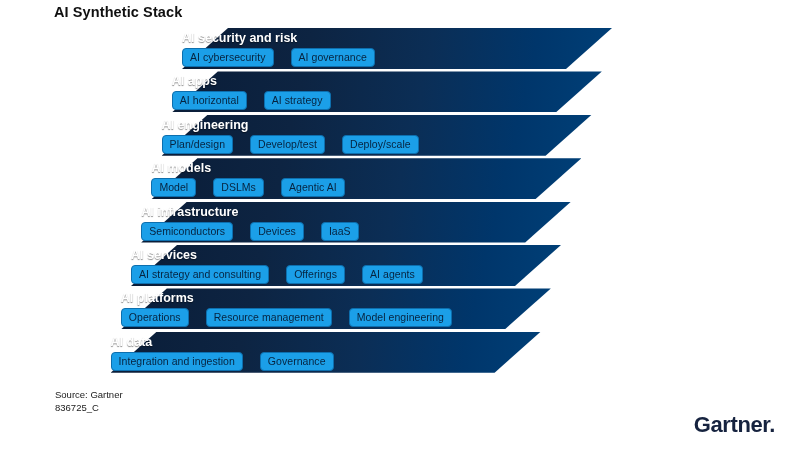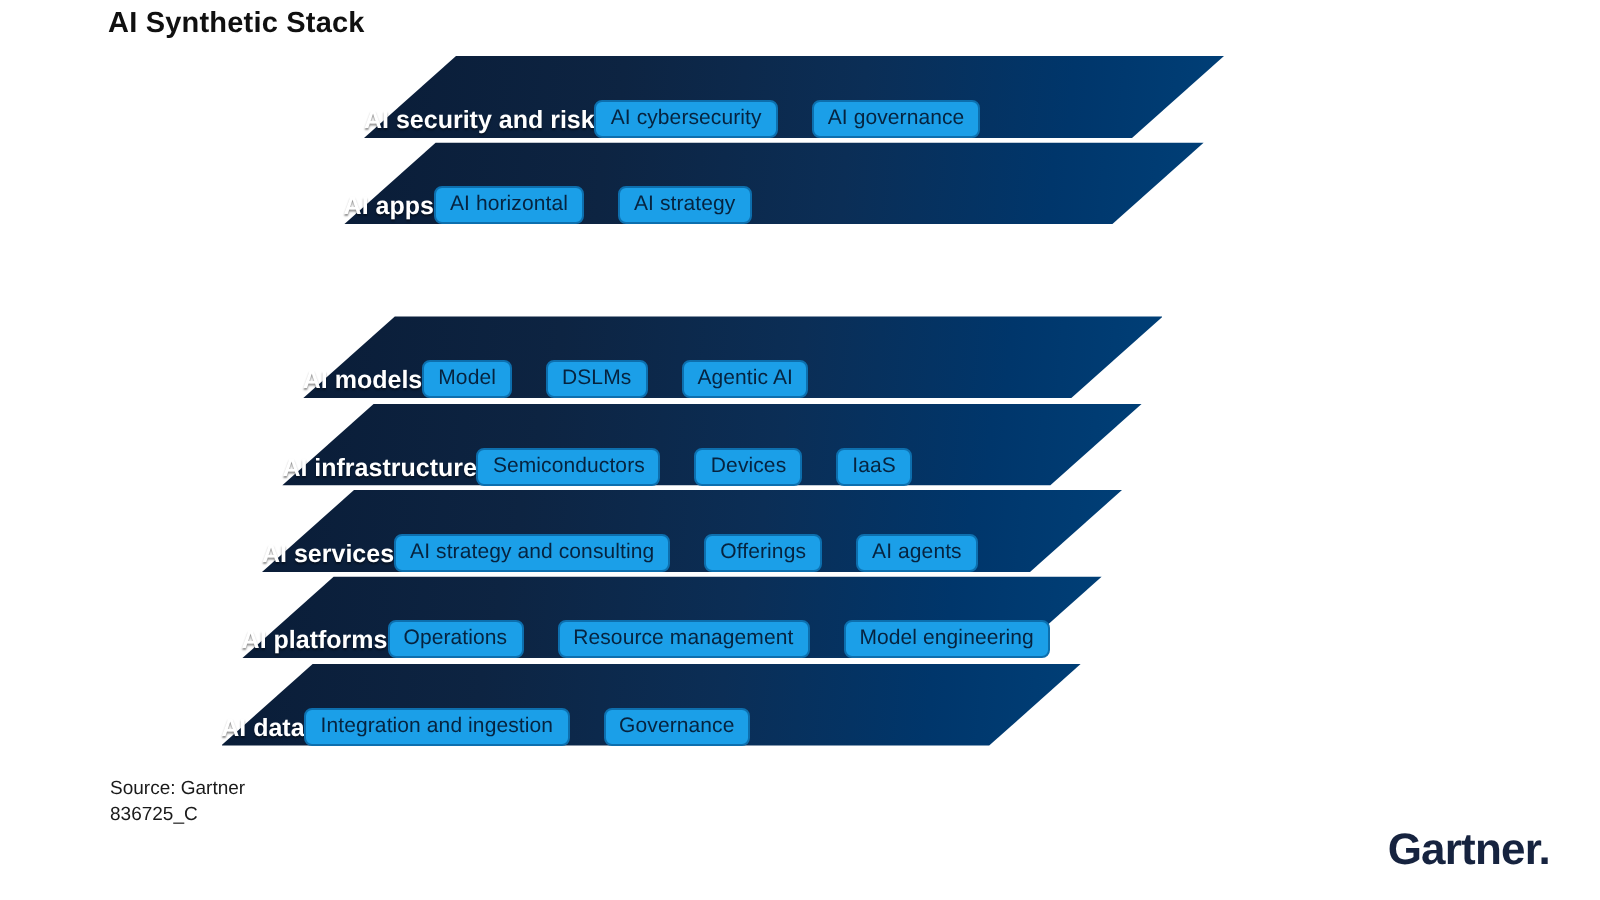--- a/index.html
+++ b/index.html
@@ -47,22 +47,22 @@
     background: linear-gradient(100deg, #0a1e3c 0%, #10294c 28%, #123museum 28%, #0d3563 62%, #003a70 88%, #00436f 100%);
     background: linear-gradient(95deg, #0a1d38 0%, #0d2442 30%, #0b2e56 58%, #00366b 82%, #003f77 100%);
     clip-path: polygon(var(--tl) 0, 100% 0, var(--br) 100%, 0 100%);
     box-shadow: 0 1px 0 rgba(255,255,255,0.22);
   }
 
   .layer-inner {
     position: absolute;
     inset: 0;
     display: flex;
-    flex-direction: row;
-    align-items: flex-end;
+    flex-direction: column;
+    align-items: flex-start;
     justify-content: flex-start;
     padding-top: 1px;
   }
 
   .layer-title {
     font-size: 12.5px;
     font-weight: bold;
     line-height: 18px;
     color: #ffffff;
     text-shadow: 0 1px 1px rgba(0,0,0,0.45);
@@ -132,20 +132,31 @@
     <div class="layer" style="left: 171.8px; top: 43.4px; width: 430px;">
       <div class="layer-shape" style="--tl: 10.698%; --br: 89.302%;"></div>
       <div class="layer-inner">
         <div class="layer-title">AI apps</div>
         <div class="pill-row">
           <span class="pill">AI horizontal</span>
           <span class="pill">AI strategy</span>
         </div>
       </div>
     </div>
+    <div class="layer" style="left: 161.6px; top: 86.8px; width: 430px;">
+      <div class="layer-shape" style="--tl: 10.698%; --br: 89.302%;"></div>
+      <div class="layer-inner">
+        <div class="layer-title">AI engineering</div>
+        <div class="pill-row">
+          <span class="pill">Plan/design</span>
+          <span class="pill">Develop/test</span>
+          <span class="pill">Deploy/scale</span>
+        </div>
+      </div>
+    </div>
     <div class="layer" style="left: 151.4px; top: 130.2px; width: 430px;">
       <div class="layer-shape" style="--tl: 10.698%; --br: 89.302%;"></div>
       <div class="layer-inner">
         <div class="layer-title">AI models</div>
         <div class="pill-row">
           <span class="pill">Model</span>
           <span class="pill">DSLMs</span>
           <span class="pill">Agentic AI</span>
         </div>
       </div>

